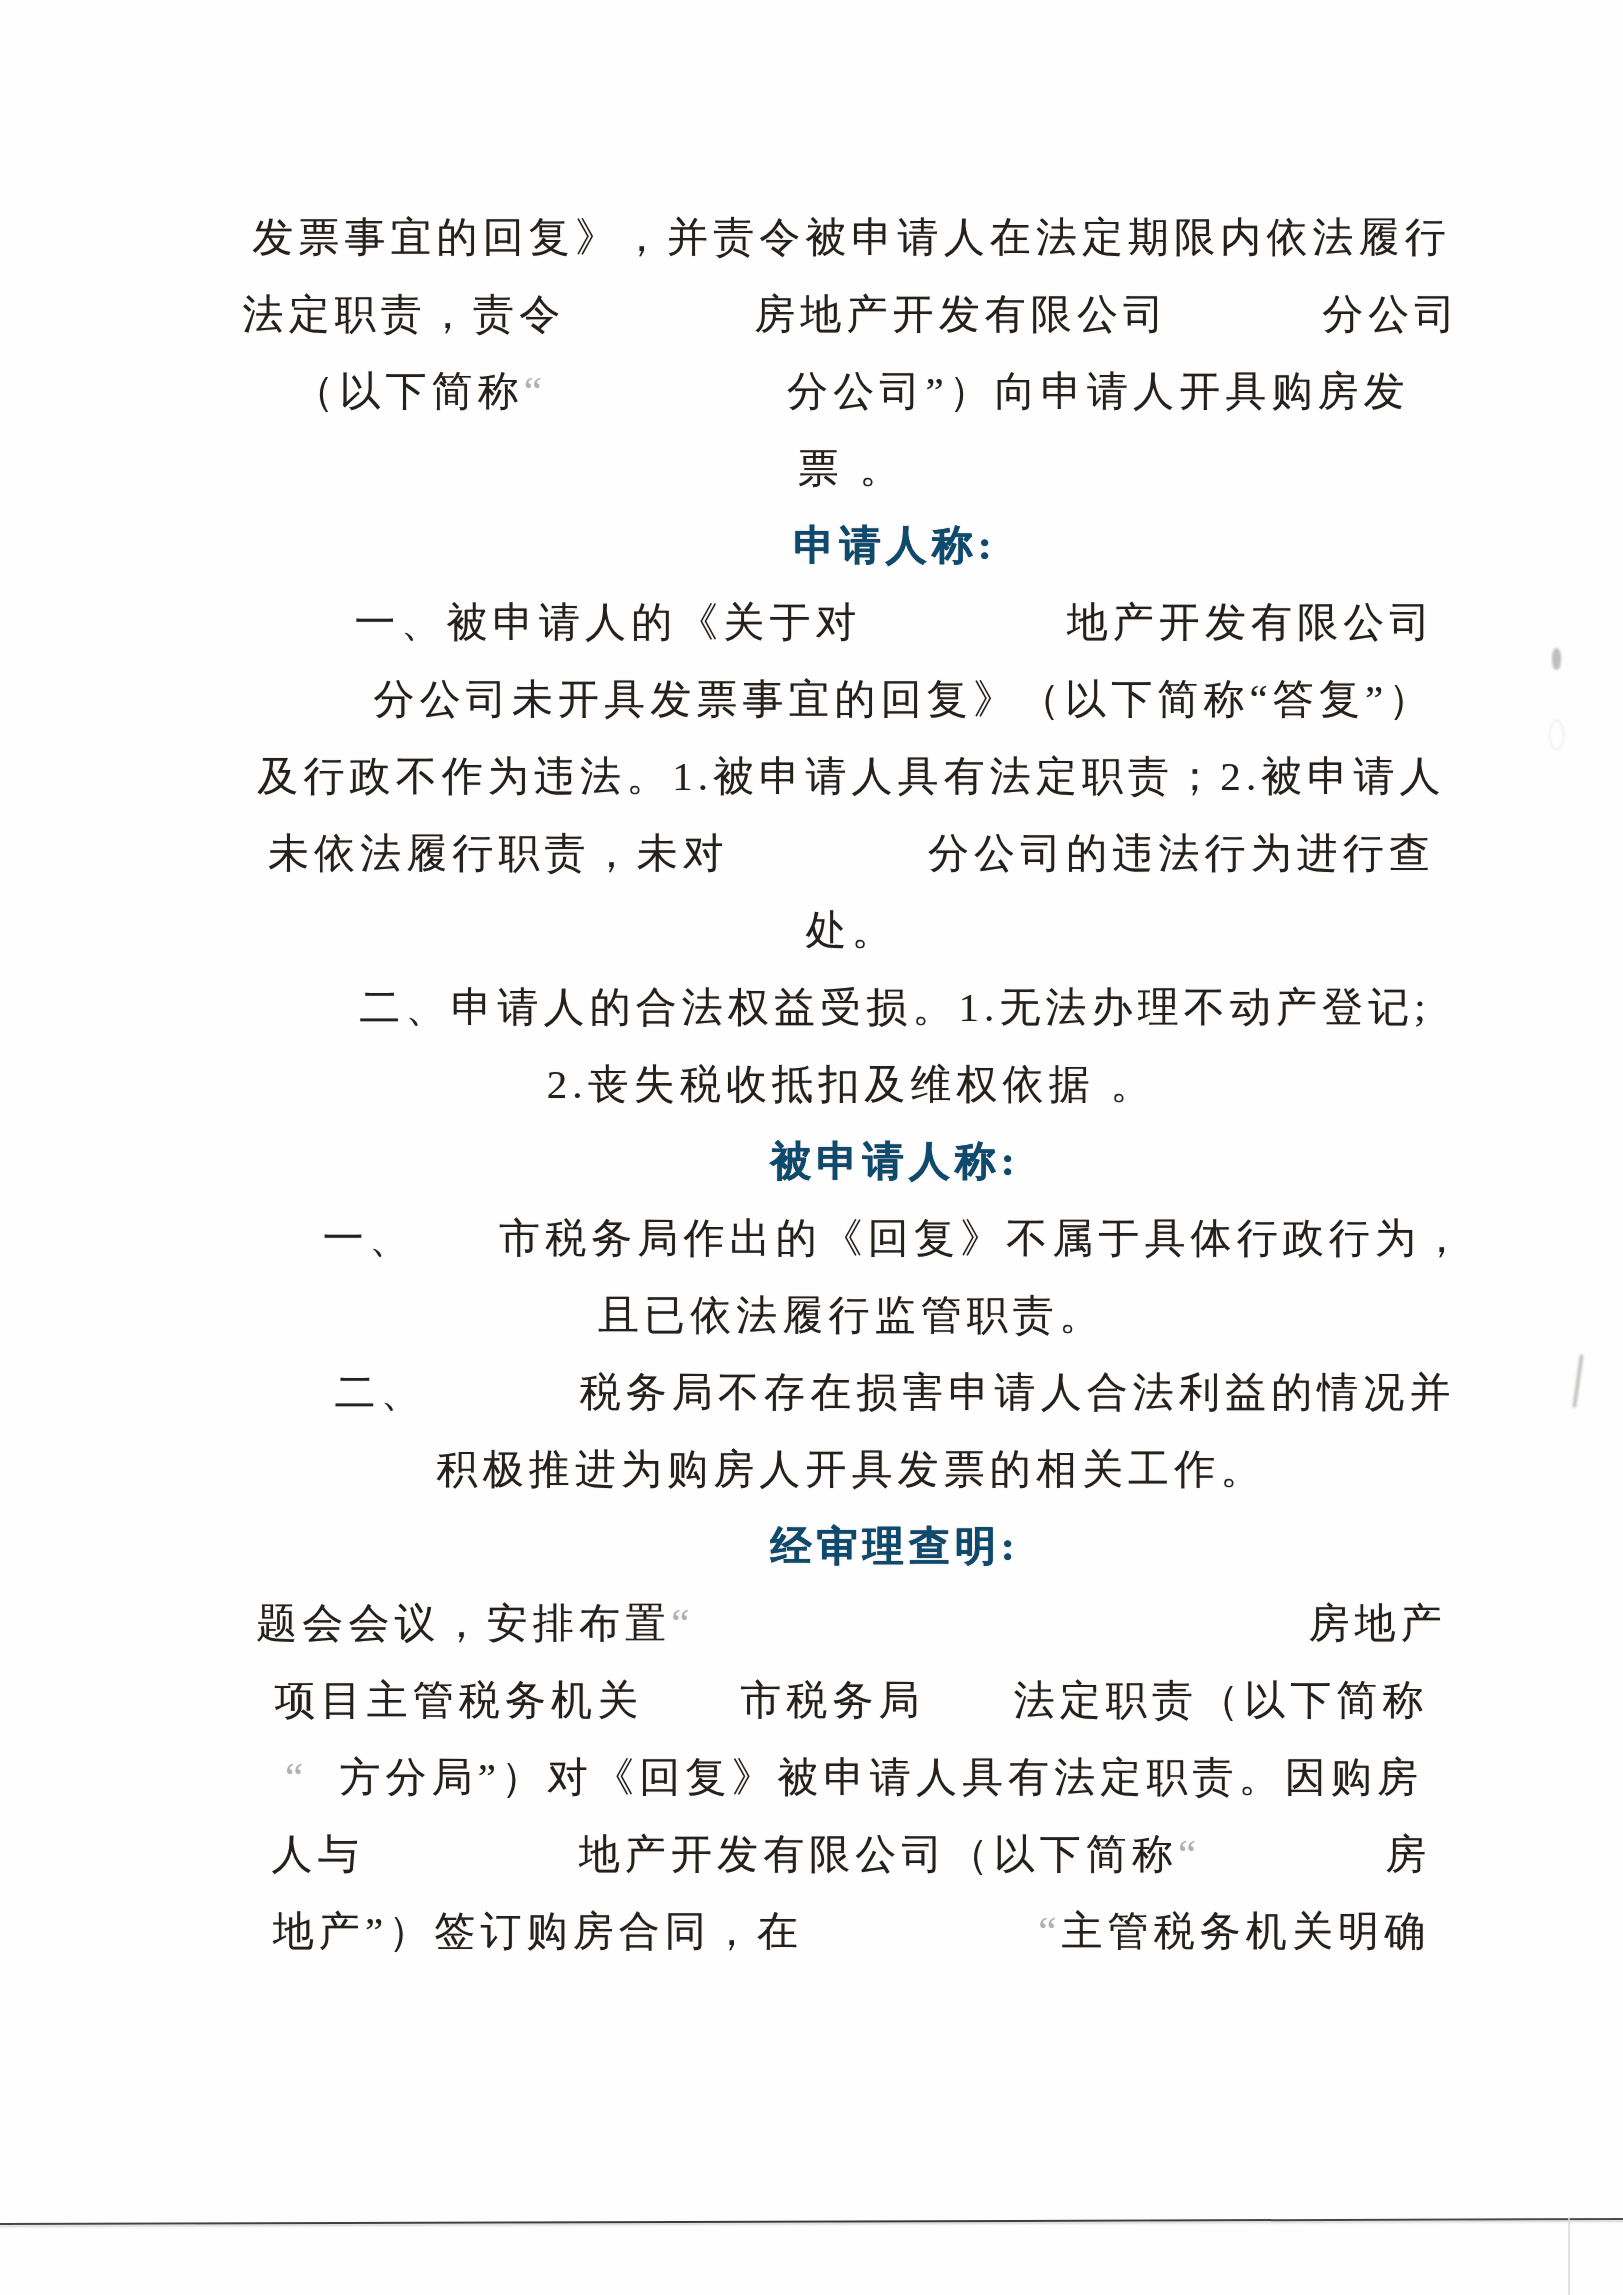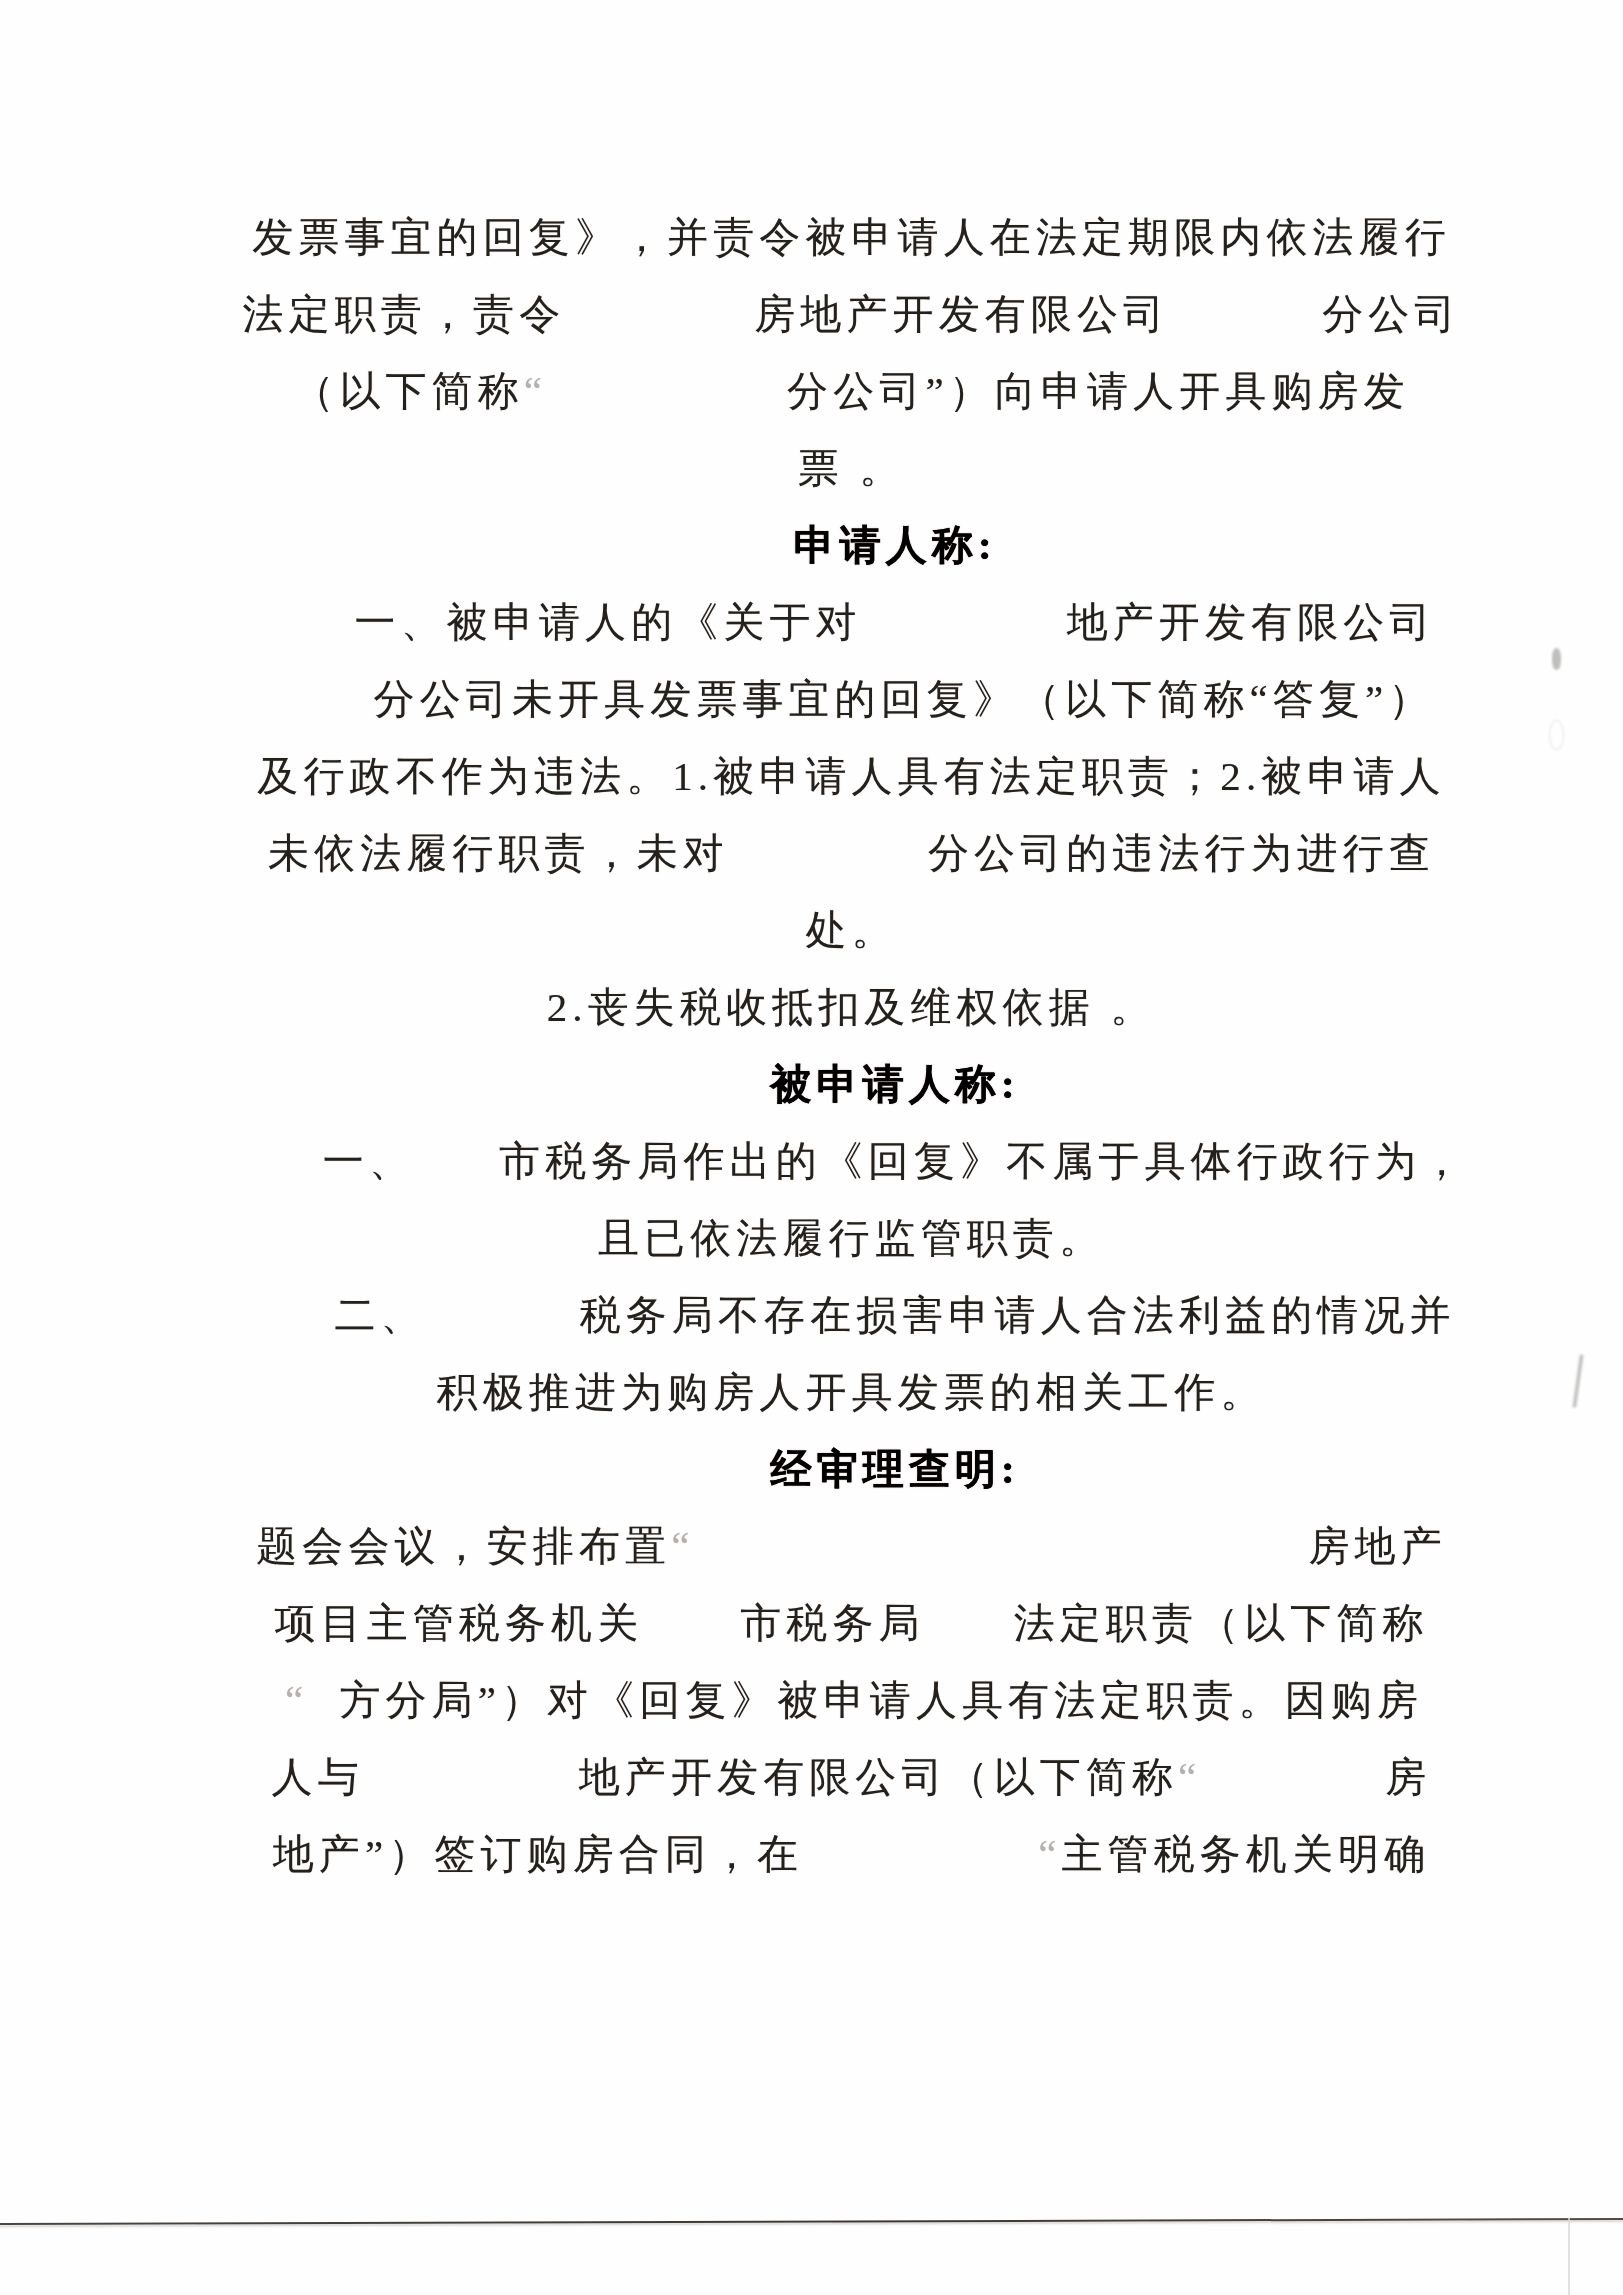--- a/index.html
+++ b/index.html
@@ -18,21 +18,21 @@
     position:absolute;left:220px;top:199px;width:1263px;
     font-size:41px;letter-spacing:5.1px;
     color:#24201c;
   }
   .line{
     height:77px;line-height:77px;white-space:pre;
     text-shadow:0 0 1px rgba(55,45,38,.38);
   }
   .line.heading{
     font-weight:700;
-    color:#000000;
+    color:#0c4a6e;
     text-shadow:0.5px 0 0 currentColor,0 0 1.5px rgba(120,45,30,.5);
   }
   .gap{display:inline-block;height:5.1px;}
   .faint{opacity:.45;color:#5a524c;}
   .txt{}
   
   #rule-line{
     position:absolute;left:-6.1px;top:2218px;width:1636px;height:2px;
     background:linear-gradient(to right,#4a453f,#3c3835 55%,#514c46);
     box-shadow:0 2px 2px rgba(140,135,128,.35);
@@ -55,20 +55,21 @@
       <div class="line body" style="margin-left: 0px;"><span class="txt">发票事宜的回复》，并责令被申请人在法定期限内依法履行</span></div>
       <div class="line body" style="margin-left: 0px;"><span class="txt">法定职责，责令</span><span class="gap" style="width: 189px;"></span><span class="txt">房地产开发有限公司</span><span class="gap" style="width: 153px;"></span><span class="txt">分公司</span></div>
       <div class="line body" style="margin-left: 0px;"><span class="txt">（以下简称</span><span class="faint">“</span><span class="gap" style="width: 240px;"></span><span class="txt">分公司”）向申请人开具购房发</span></div>
       <div class="line body" style="margin-left: 0px;"><span class="txt">票 。</span></div>
       <div class="line heading" style="margin-left: 87px;"><span class="txt">申请人称:</span></div>
       <div class="line body" style="margin-left: 87px;"><span class="txt">一、被申请人的《关于对</span><span class="gap" style="width: 205px;"></span><span class="txt">地产开发有限公司</span></div>
       <div class="line body" style="margin-left: 105px;"><span class="txt">分公司未开具发票事宜的回复》（以下简称“答复”）</span></div>
       <div class="line body" style="margin-left: 0px;"><span class="txt">及行政不作为违法。1.被申请人具有法定职责；2.被申请人</span></div>
       <div class="line body" style="margin-left: 0px;"><span class="txt">未依法履行职责，未对</span><span class="gap" style="width: 199px;"></span><span class="txt">分公司的违法行为进行查</span></div>
       <div class="line body" style="margin-left: 0px;"><span class="txt">处。</span></div>
+      <div class="line body" style="margin-left: 87px;"><span class="txt">二、申请人的合法权益受损。1.无法办理不动产登记;</span></div>
       <div class="line body" style="margin-left: 0px;"><span class="txt">2.丧失税收抵扣及维权依据 。</span></div>
       <div class="line heading" style="margin-left: 87px;"><span class="txt">被申请人称:</span></div>
       <div class="line body" style="margin-left: 87px;"><span class="txt">一、</span><span class="gap" style="width: 84px;"></span><span class="txt">市税务局作出的《回复》不属于具体行政行为，</span></div>
       <div class="line body" style="margin-left: 0px;"><span class="txt">且已依法履行监管职责。</span></div>
       <div class="line body" style="margin-left: 87px;"><span class="txt">二、</span><span class="gap" style="width: 153px;"></span><span class="txt">税务局不存在损害申请人合法利益的情况并</span></div>
       <div class="line body" style="margin-left: 0px;"><span class="txt">积极推进为购房人开具发票的相关工作。</span></div>
       <div class="line heading" style="margin-left: 87px;"><span class="txt">经审理查明:</span></div>
       <div class="line body" style="margin-left: 0px;"><span class="txt">题会会议，安排布置</span><span class="faint">“</span><span class="gap" style="width: 614px;"></span><span class="txt">房地产</span></div>
       <div class="line body" style="margin-left: 0px;"><span class="txt">项目主管税务机关</span><span class="gap" style="width: 97px;"></span><span class="txt">市税务局</span><span class="gap" style="width: 89px;"></span><span class="txt">法定职责（以下简称</span></div>
       <div class="line body" style="margin-left: 5.1px;"><span class="faint">“</span><span class="gap" style="width: 31px;"></span><span class="txt">方分局”）对《回复》被申请人具有法定职责。因购房</span></div>

